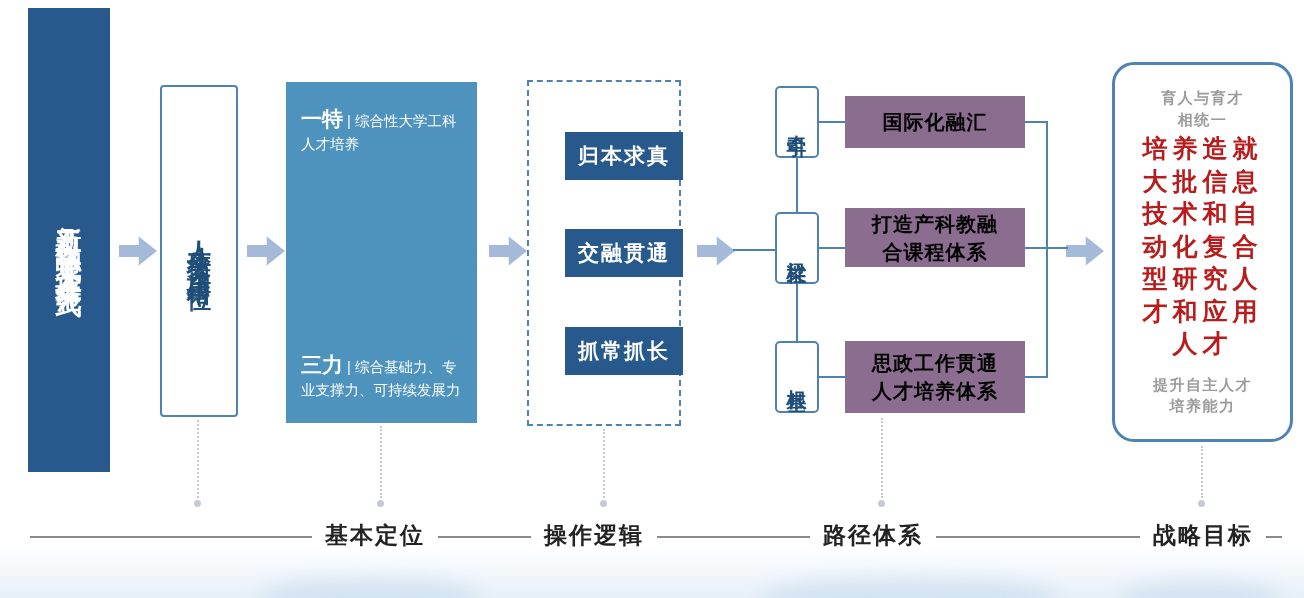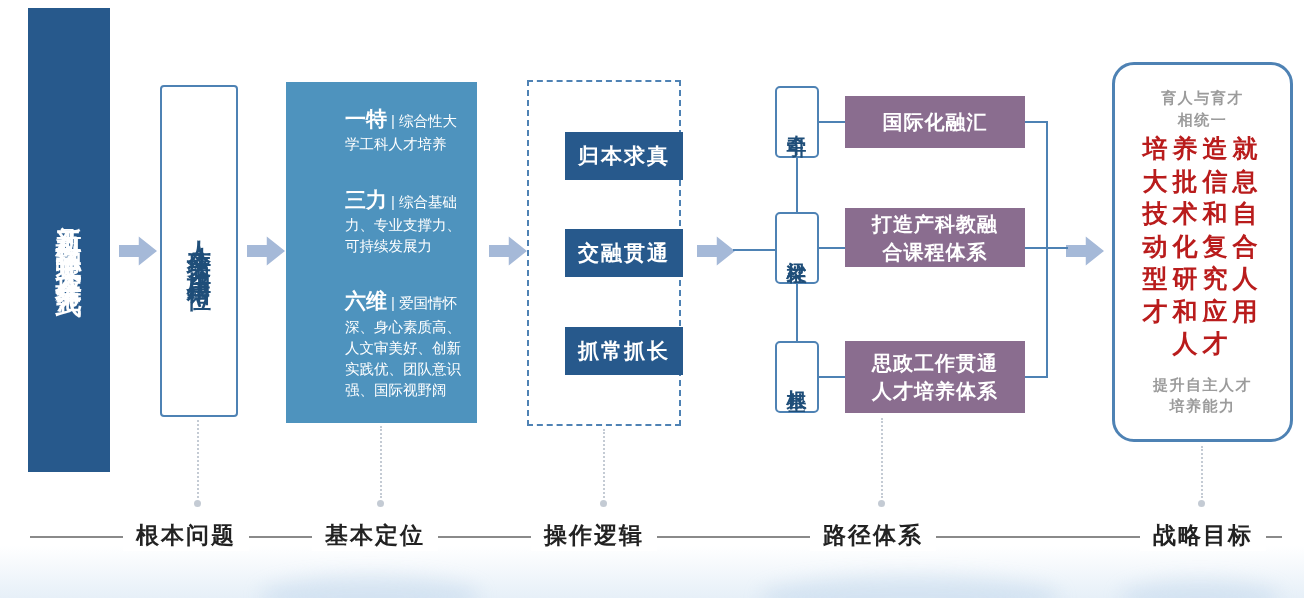--- a/index.html
+++ b/index.html
@@ -18,34 +18,34 @@
   .arrow{width:38px;height:30px;background:#A5B9D8;
     clip-path:polygon(0 30%,52% 30%,52% 2%,100% 50%,52% 98%,52% 70%,0 70%);}
   
   .problem-box{left:160px;top:85px;width:78px;height:332px;background:#fff;
     border:2.5px solid #4E82B4;border-radius:4px;
     display:flex;align-items:center;justify-content:center;}
   .problem-box .vtext{color:#1F4E79;font-weight:bold;font-size:24px;letter-spacing:6px;}
   
   .pos-box{left:286px;top:82px;width:191px;height:341px;background:#4E93BE;color:#fff;
     padding:22px 15px;display:flex;flex-direction:column;justify-content:space-between;}
-  .pos-item{font-size:14.5px;line-height:1.45;margin-left:44px;}
+  .pos-item{font-size:14.5px;line-height:1.45;}
   .pos-item .kw{font-size:21px;font-weight:bold;}
   .pos-item .sep{margin:0 4px;font-size:15px;opacity:.95;}
   
   .logic-box{left:527px;top:80px;width:154px;height:346px;border:2px dashed #4E82B4;
     display:flex;flex-direction:column;align-items:center;justify-content:space-evenly;}
   .logic-item{width:118px;height:48px;background:#27598C;color:#fff;font-weight:bold;
     font-size:21px;letter-spacing:2px;display:flex;align-items:center;justify-content:center;margin-left:40px;}
   
   .line{background:#4E82B4;z-index:1;}
   .node-box{width:44px;height:72px;background:#fff;border:2px solid #4E82B4;border-radius:5px;
     display:flex;align-items:center;justify-content:center;z-index:2;}
   .node-box .vtext{color:#1F4E79;font-weight:bold;font-size:20px;letter-spacing:3px;}
-  .purple-box{width:180px;background:#8A6D8F;color:#ffffff;font-weight:bold;font-size:20px;
+  .purple-box{width:180px;background:#8A6D8F;color:#000000;font-weight:bold;font-size:20px;
     letter-spacing:1px;display:flex;align-items:center;justify-content:center;text-align:center;
     line-height:1.4;z-index:2;}
   .purple-box span{display:block;max-width:132px;}
   
   .goal-box{left:1112px;top:62px;width:181px;height:380px;background:#fff;
     border:3px solid #4E82B4;border-radius:22px;padding:22px 12px;
     display:flex;flex-direction:column;align-items:center;justify-content:space-between;
     text-align:center;}
   .goal-muted{color:#9B9B9B;font-weight:bold;font-size:15px;line-height:1.45;letter-spacing:1.5px;}
   .goal-top-t{max-width:86px;}
@@ -88,23 +88,20 @@
   <div class="abs problem-box">
     <span class="vtext">人才培养『培用错位』</span>
   </div>
 
   <div class="abs pos-box">
     <div class="pos-item">
       <span class="kw">一特</span><span class="sep">|</span><span>综合性大学工科人才培养</span>
     </div>
     <div class="pos-item">
       <span class="kw">三力</span><span class="sep">|</span><span>综合基础力、专业支撑力、可持续发展力</span>
-    </div>
-    <div class="pos-item">
-      <span class="kw">六维</span><span class="sep">|</span><span>爱国情怀深、身心素质高、人文审美好、创新实践优、团队意识强、国际视野阔</span>
     </div>
   </div>
 
   <div class="abs logic-box">
     <div class="logic-item">归本求真</div>
     <div class="logic-item">交融贯通</div>
     <div class="logic-item">抓常抓长</div>
   </div>
 
   <div class="abs line" style="left:733px;top:249px;width:43px;height:2px;"></div>
@@ -150,19 +147,18 @@
   <div class="abs vdots" style="left:380px;top:426px;height:72px;"></div>
   <div class="abs dot" style="left:377px;top:500px;"></div>
   <div class="abs vdots" style="left:603px;top:429px;height:69px;"></div>
   <div class="abs dot" style="left:600px;top:500px;"></div>
   <div class="abs vdots" style="left:881px;top:418px;height:80px;"></div>
   <div class="abs dot" style="left:878px;top:500px;"></div>
   <div class="abs vdots" style="left:1201px;top:446px;height:52px;"></div>
   <div class="abs dot" style="left:1198px;top:500px;"></div>
 
   <div class="abs axis-line"></div>
-  <div class="abs axis-label" style="left:186px;">根本问题</div>
   <div class="abs axis-label" style="left:375px;">基本定位</div>
   <div class="abs axis-label" style="left:594px;">操作逻辑</div>
   <div class="abs axis-label" style="left:873px;">路径体系</div>
   <div class="abs axis-label" style="left:1203px;">战略目标</div>
 
 </div>
 
 </body></html>

